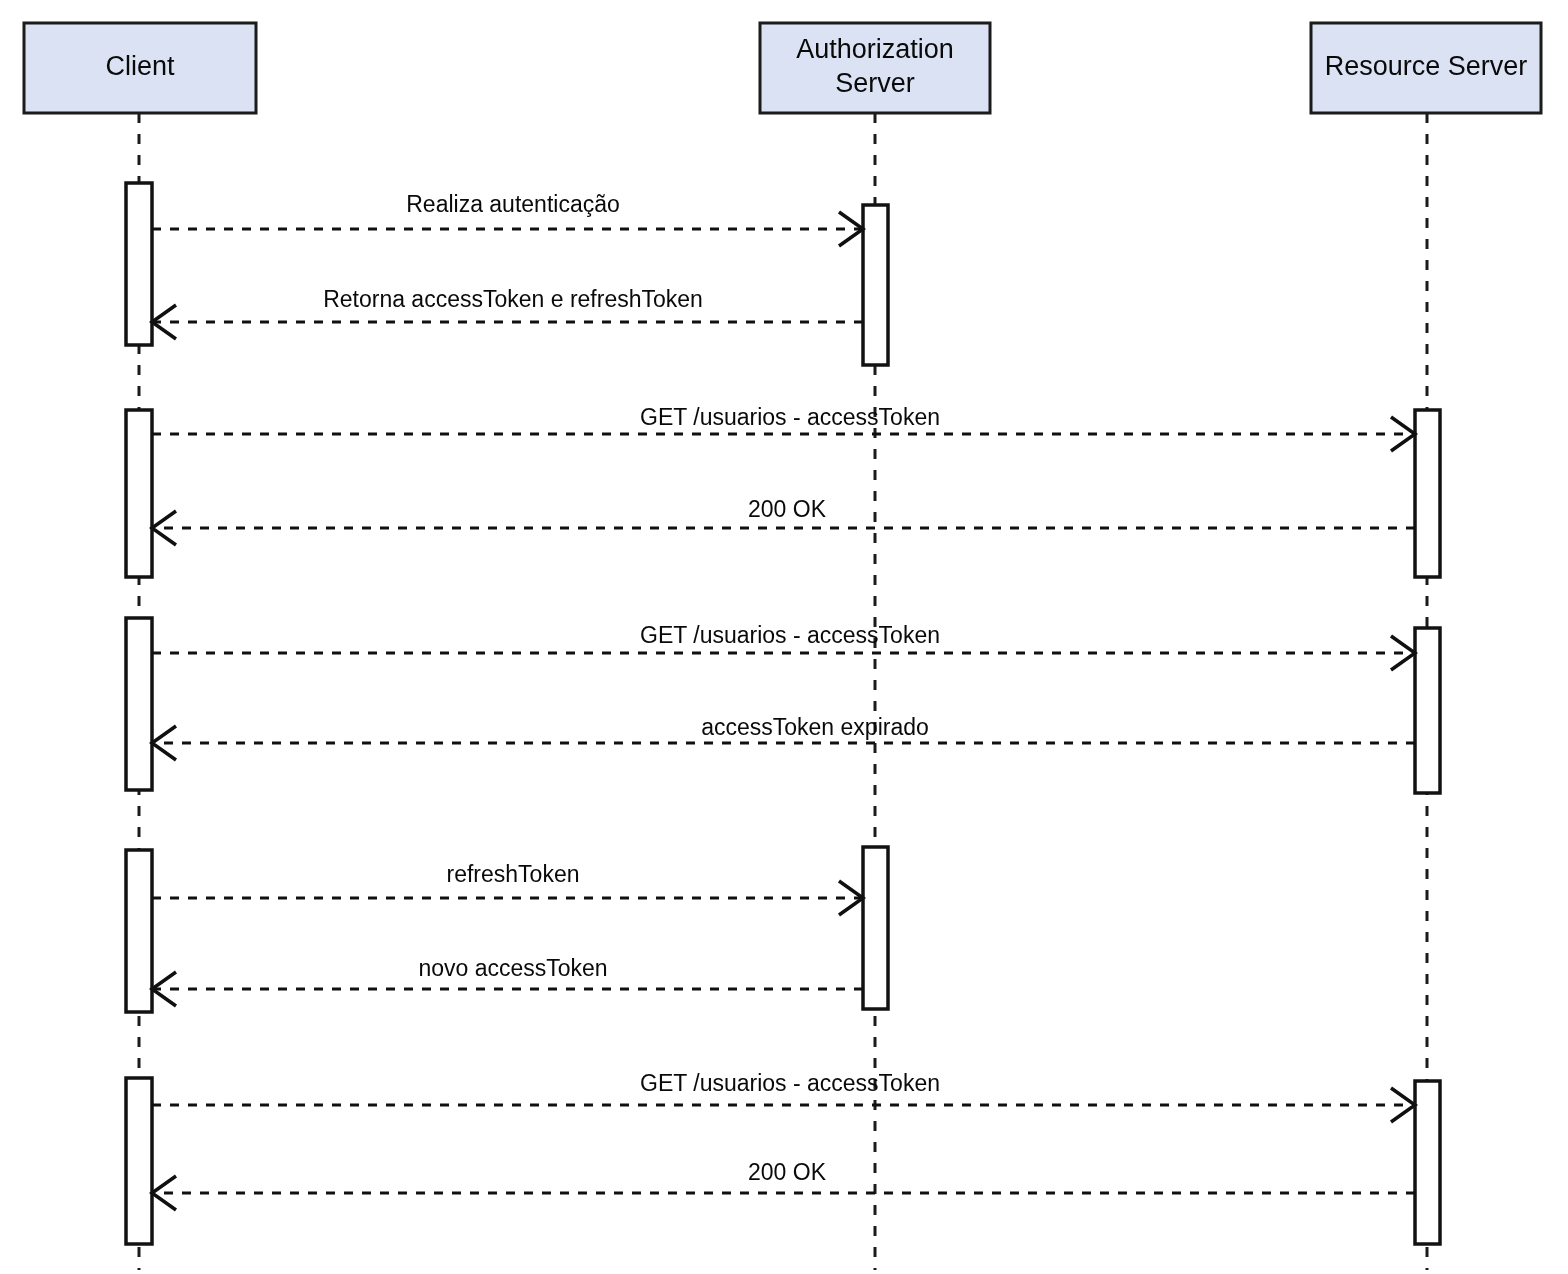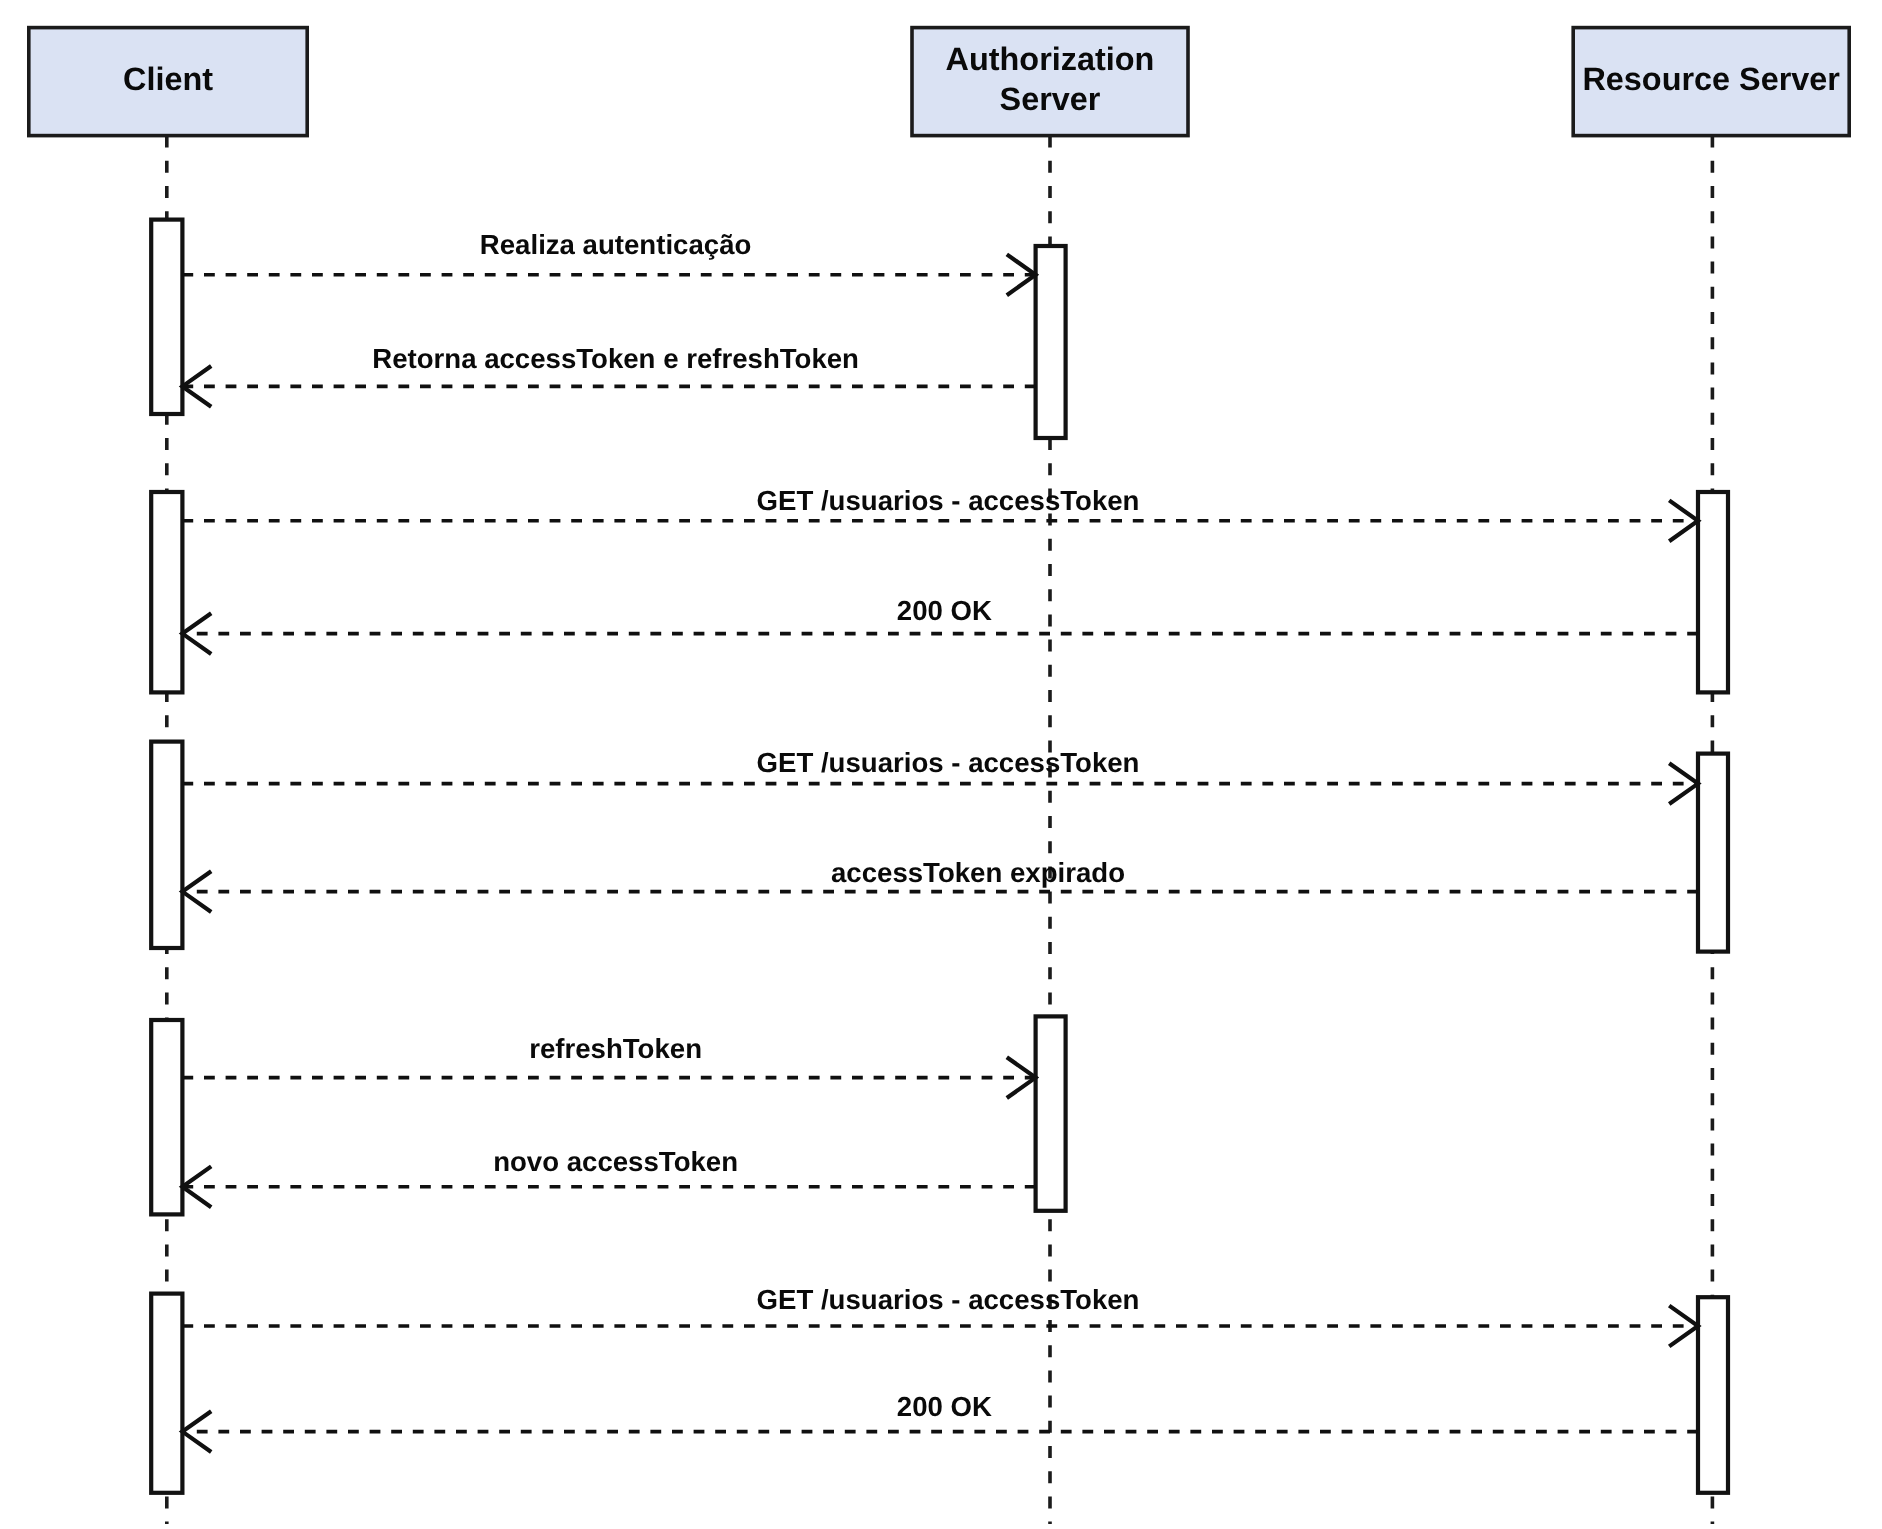--- a/index.html
+++ b/index.html
@@ -11,21 +11,20 @@
     width: 1568px;
     height: 1274px;
     overflow: hidden;
     font-family: "Liberation Sans", sans-serif;
   }
   #diagram-root {
     position: relative;
     width: 1568px;
     height: 1046px;
     background: #ffffff;
-    font-weight: bold;
   }
   svg#seq-svg {
     display: block;
     width: 1568px;
     height: 1274px;
   }
   .participant-box {
     fill: #dae2f3;
     stroke: #1b1b1b;
     stroke-width: 3;

